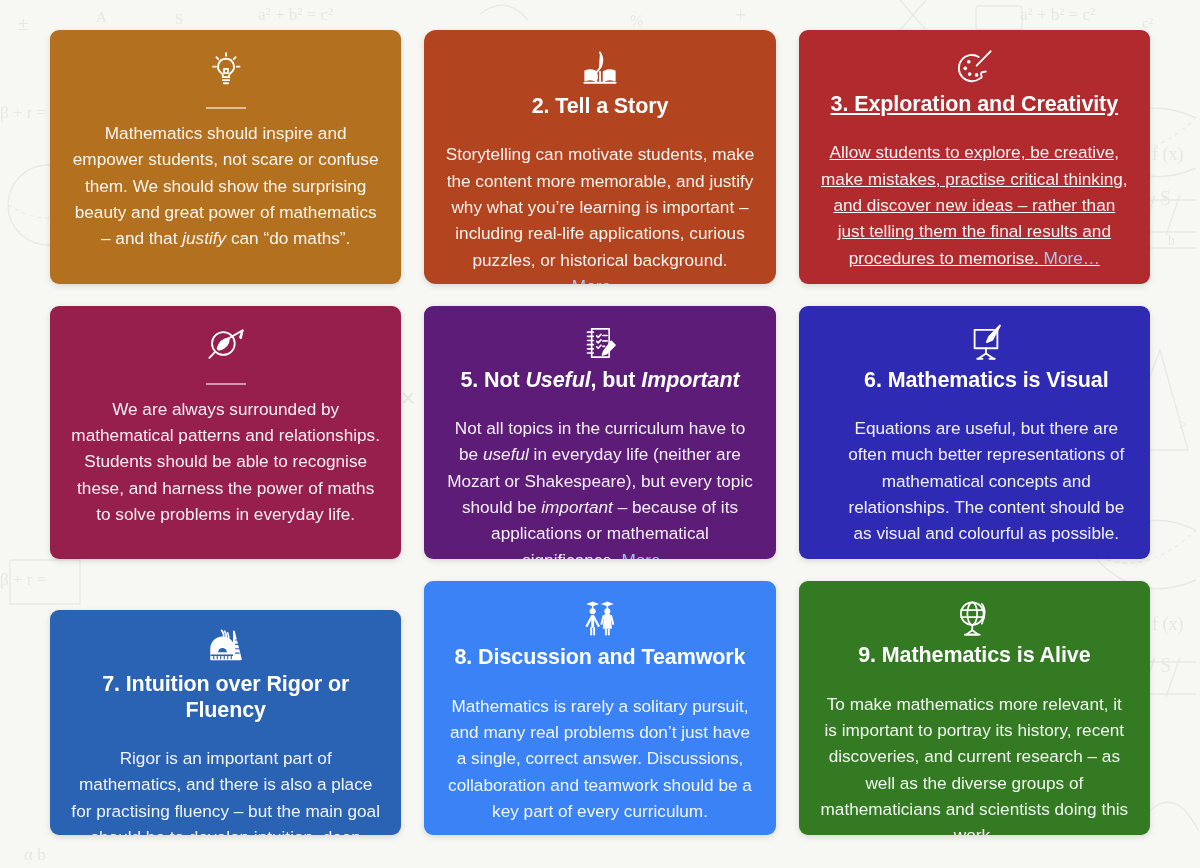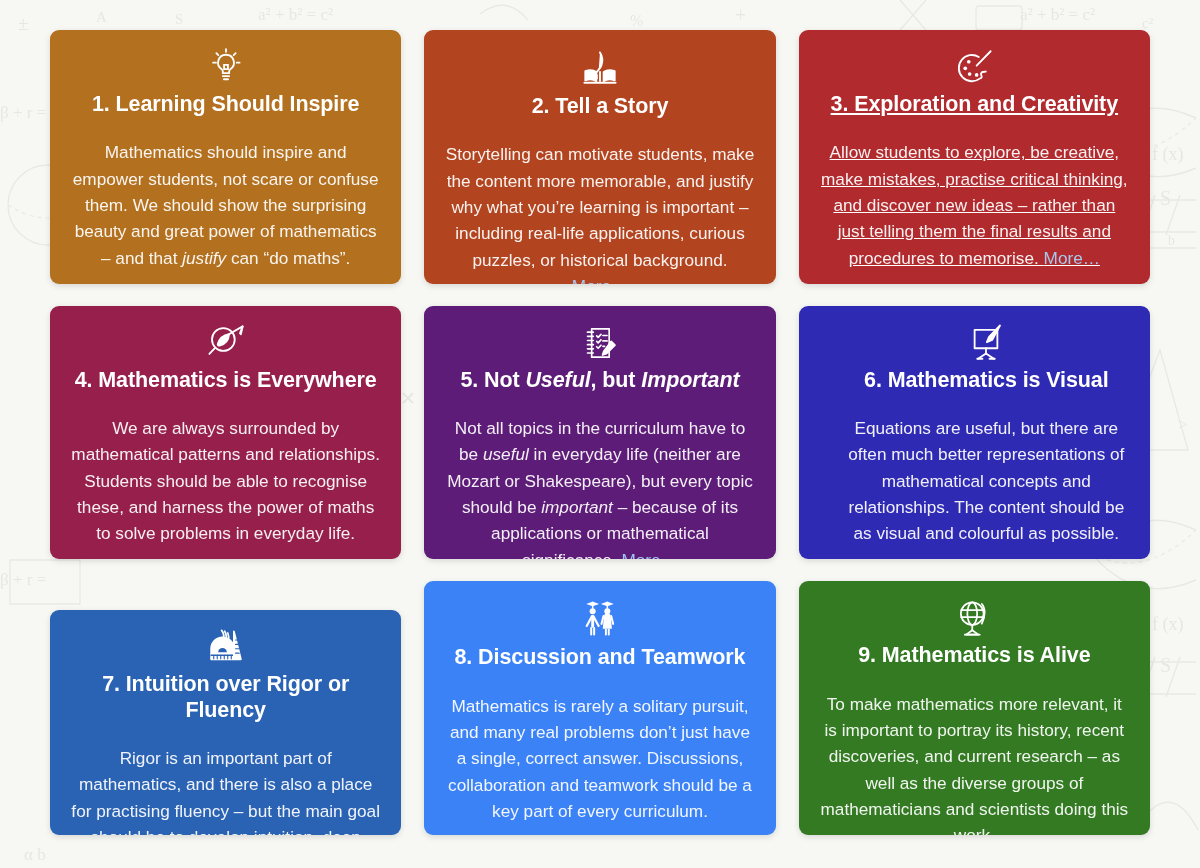--- a/index.html
+++ b/index.html
@@ -147,26 +147,25 @@
 
   <div class="card card-c1" style="background: rgb(179, 112, 31);">
     <div class="card-icon">
       <svg width="42" height="42" viewBox="0 0 48 48" fill="none" stroke="#fff" stroke-width="2.1" stroke-linecap="round">
         <path d="M24 10a9 9 0 0 0-5 16.5c.9.8 1.4 1.7 1.4 2.8V31h7.2v-1.7c0-1.1.5-2 1.4-2.8A9 9 0 0 0 24 10z"></path>
         <path d="M20.4 34.5h7.2M21.6 38h4.8"></path>
         <path d="M24 3.5v3.2M35 8.2l-2.2 2.2M39.5 19h-3.2M12.5 19H9.3M15.2 10.4 13 8.2"></path>
         <path d="M21.8 21.5h4.4v5h-4.4z"></path>
       </svg>
     </div>
-    <div class="card-title">1. Learning Should Inspire</div>
     <hr class="card-rule">
     <div class="card-body">Mathematics should inspire and empower students, not scare or confuse them. We should show the surprising beauty and great power of mathematics – and that <em>justify</em> can “do maths”.</div>
   </div>
 
-  <div class="card card-c2" style="background: rgb(178, 68, 31);">
+  <div class="card card-c2" style="background: rgb(178, 68, 31); border-radius: 12px;">
     <div class="card-icon">
       <svg width="44" height="44" viewBox="0 0 48 48" fill="none" stroke="#fff" stroke-width="2.1" stroke-linecap="round" stroke-linejoin="round">
         <path d="M24 7c2.5 4 3.2 9.5 1.4 14.4-.6 1.7-1.6 3.2-2.8 4.3" fill="#fff"></path>
         <path d="M18.5 30.5 22 26.5"></path>
         <path d="M16 31.5h4.5v4H16z" fill="#fff"></path>
         <path d="M8 27.5c4.2-1.6 8.4-1.6 12 .8v10c-3.6-2.4-7.8-2.4-12-.8z" fill="#fff"></path>
         <path d="M40 27.5c-4.2-1.6-8.4-1.6-12 .8v10c3.6-2.4 7.8-2.4 12-.8z" fill="#fff"></path>
         <path d="M24 28.3v10"></path>
         <path d="M7 40h34"></path>
       </svg>
@@ -199,21 +198,20 @@
   <div class="card card-c4" style="background: rgb(150, 32, 75);">
     <div class="card-icon">
       <svg width="42" height="42" viewBox="0 0 48 48" fill="none" stroke="#fff" stroke-width="2.1" stroke-linecap="round" stroke-linejoin="round">
         <circle cx="21" cy="20" r="13"></circle>
         <path d="M11.8 29.3 5 36.5"></path>
         <path d="M14.5 25.5c2-7 6.5-10.5 13-11.5-.5 6.8-4 11.4-10.8 13-1 .2-2-.4-2.2-1.5z" fill="#fff" stroke="#fff"></path>
         <path d="M27.8 13.8 43 5 l-3 8"></path>
         <path d="M43 5 41 14"></path>
       </svg>
     </div>
-    <div class="card-title">4. Mathematics is Everywhere</div>
     <hr class="card-rule">
     <div class="card-body">We are always surrounded by mathematical patterns and relationships. Students should be able to recognise these, and harness the power of maths to solve problems in everyday life.</div>
   </div>
 
   <div class="card card-c5" style="background: rgb(93, 28, 120);">
     <div class="card-icon">
       <svg width="40" height="42" viewBox="0 0 48 48" fill="none" stroke="#fff" stroke-width="2" stroke-linecap="round" stroke-linejoin="round">
         <path d="M14 7h21v34H14z"></path>
         <path d="M9 11h7M9 16h7M9 21h7M9 26h7M9 31h7M9 36h7"></path>
         <path d="M20 15.5l1.8 1.8 3.4-3.6M20 22l1.8 1.8 3.4-3.6M20 28.5l1.8 1.8 3.4-3.6"></path>

